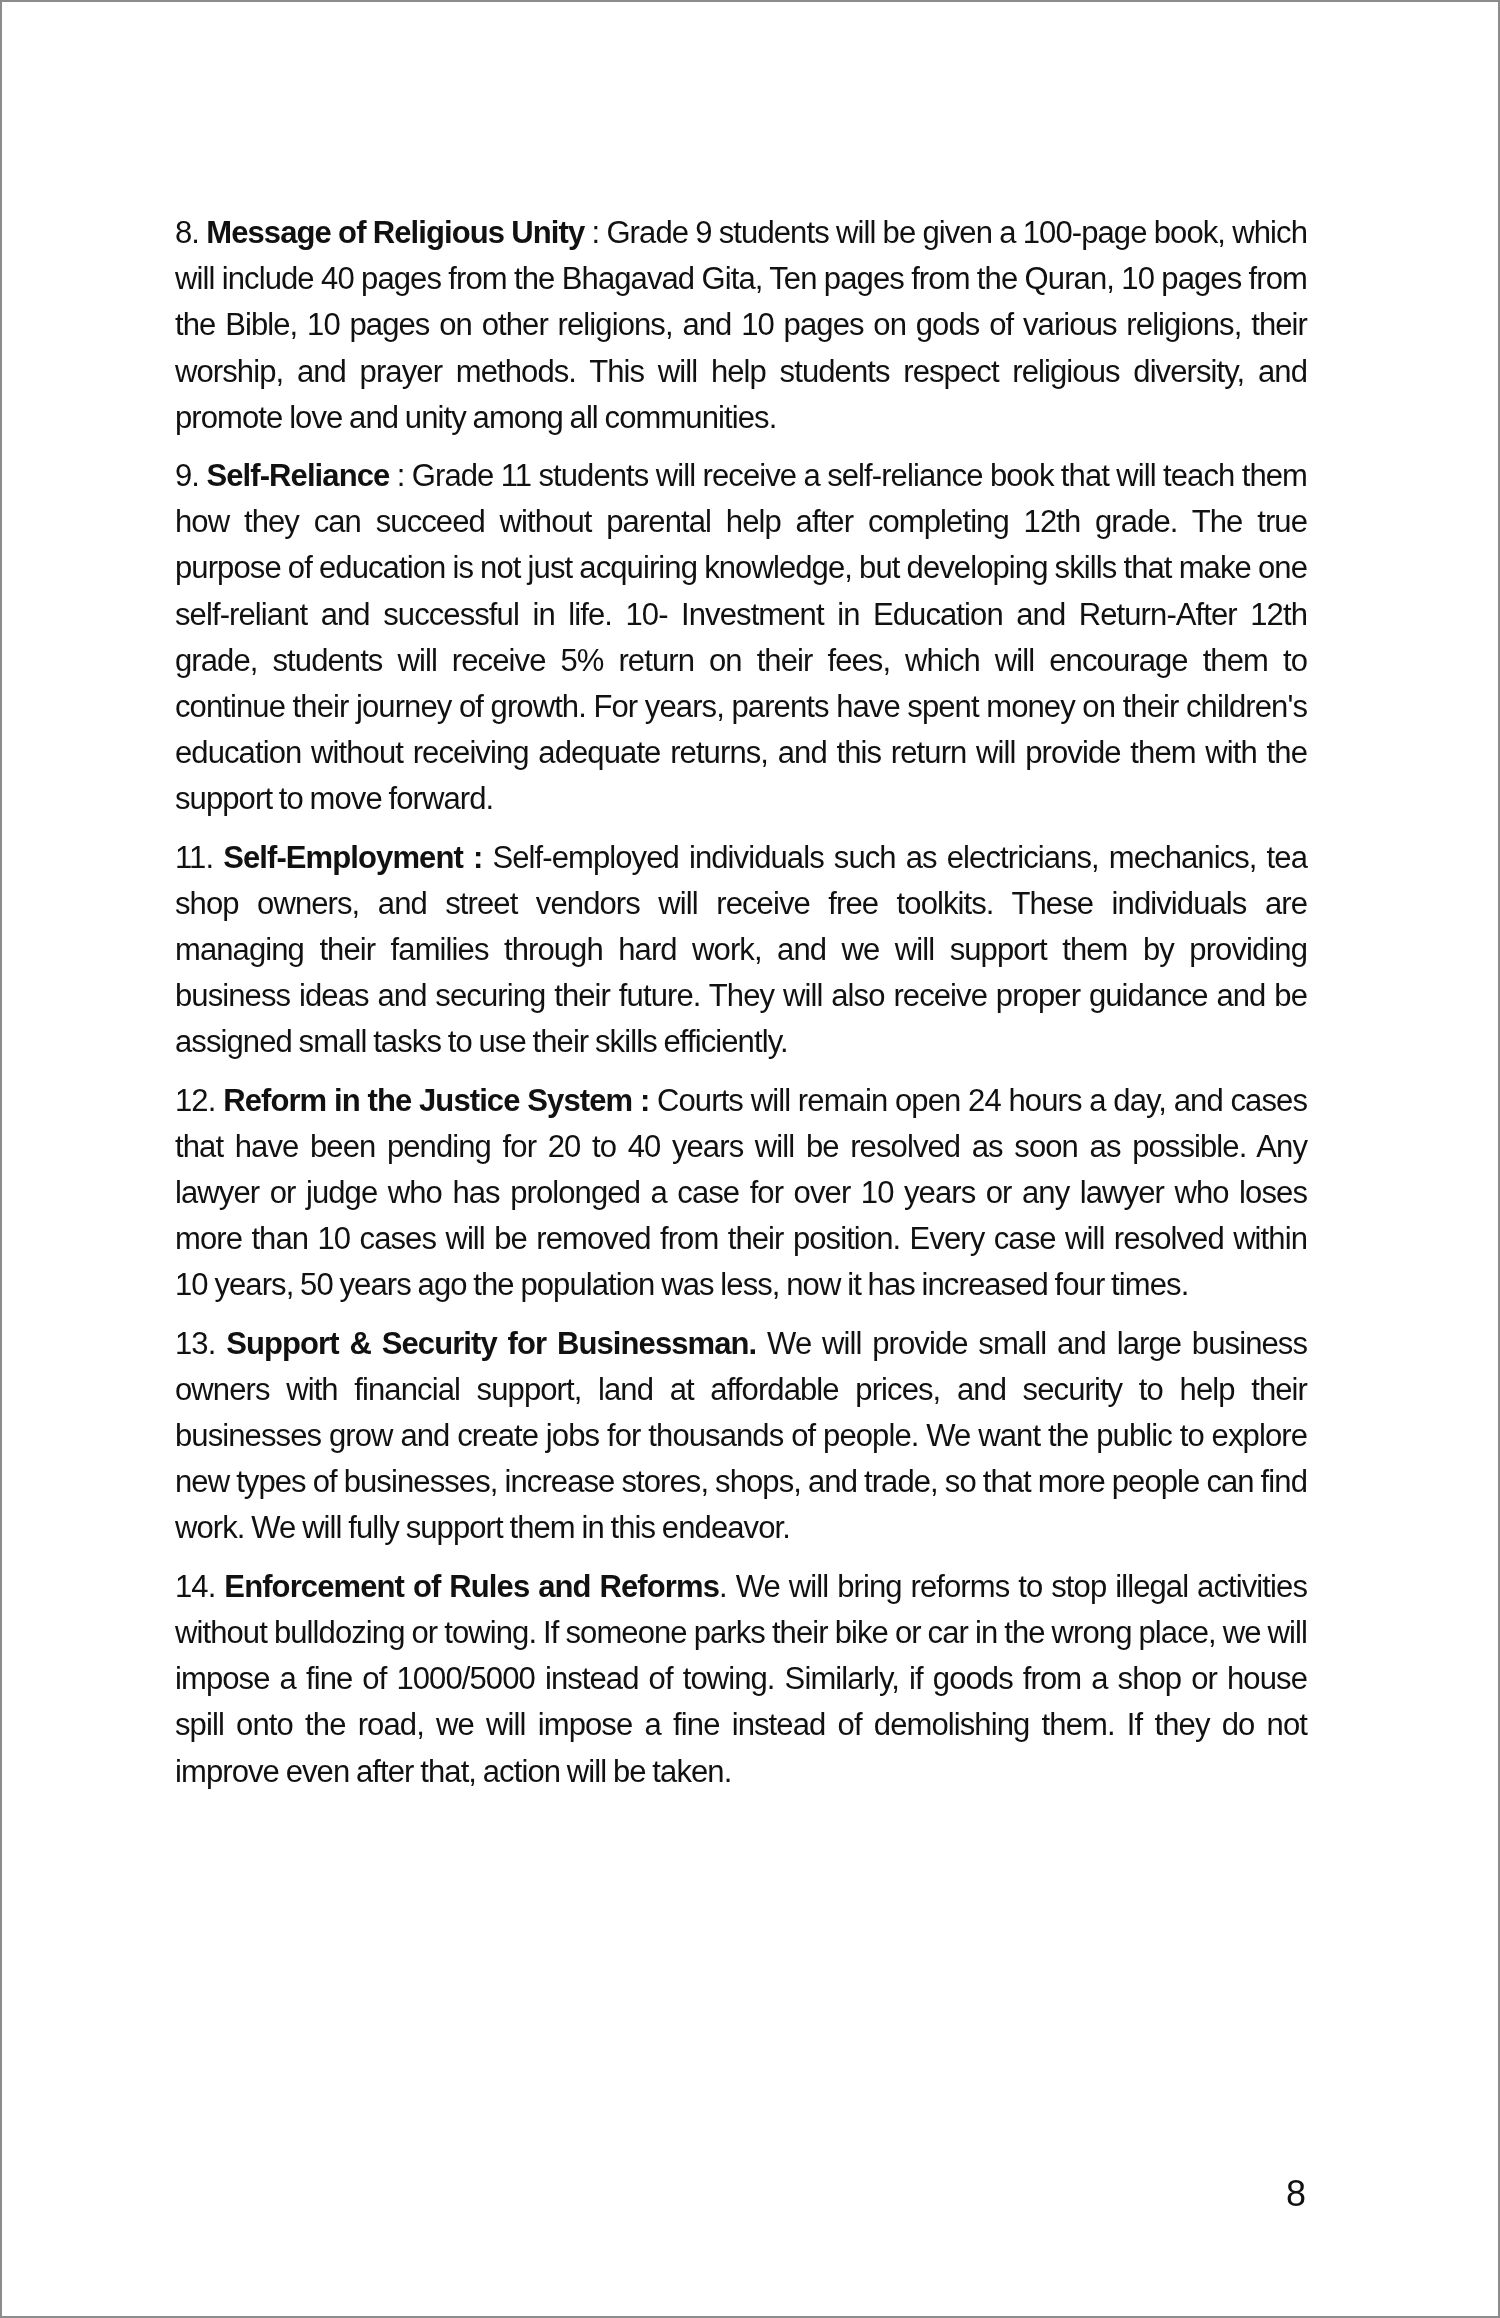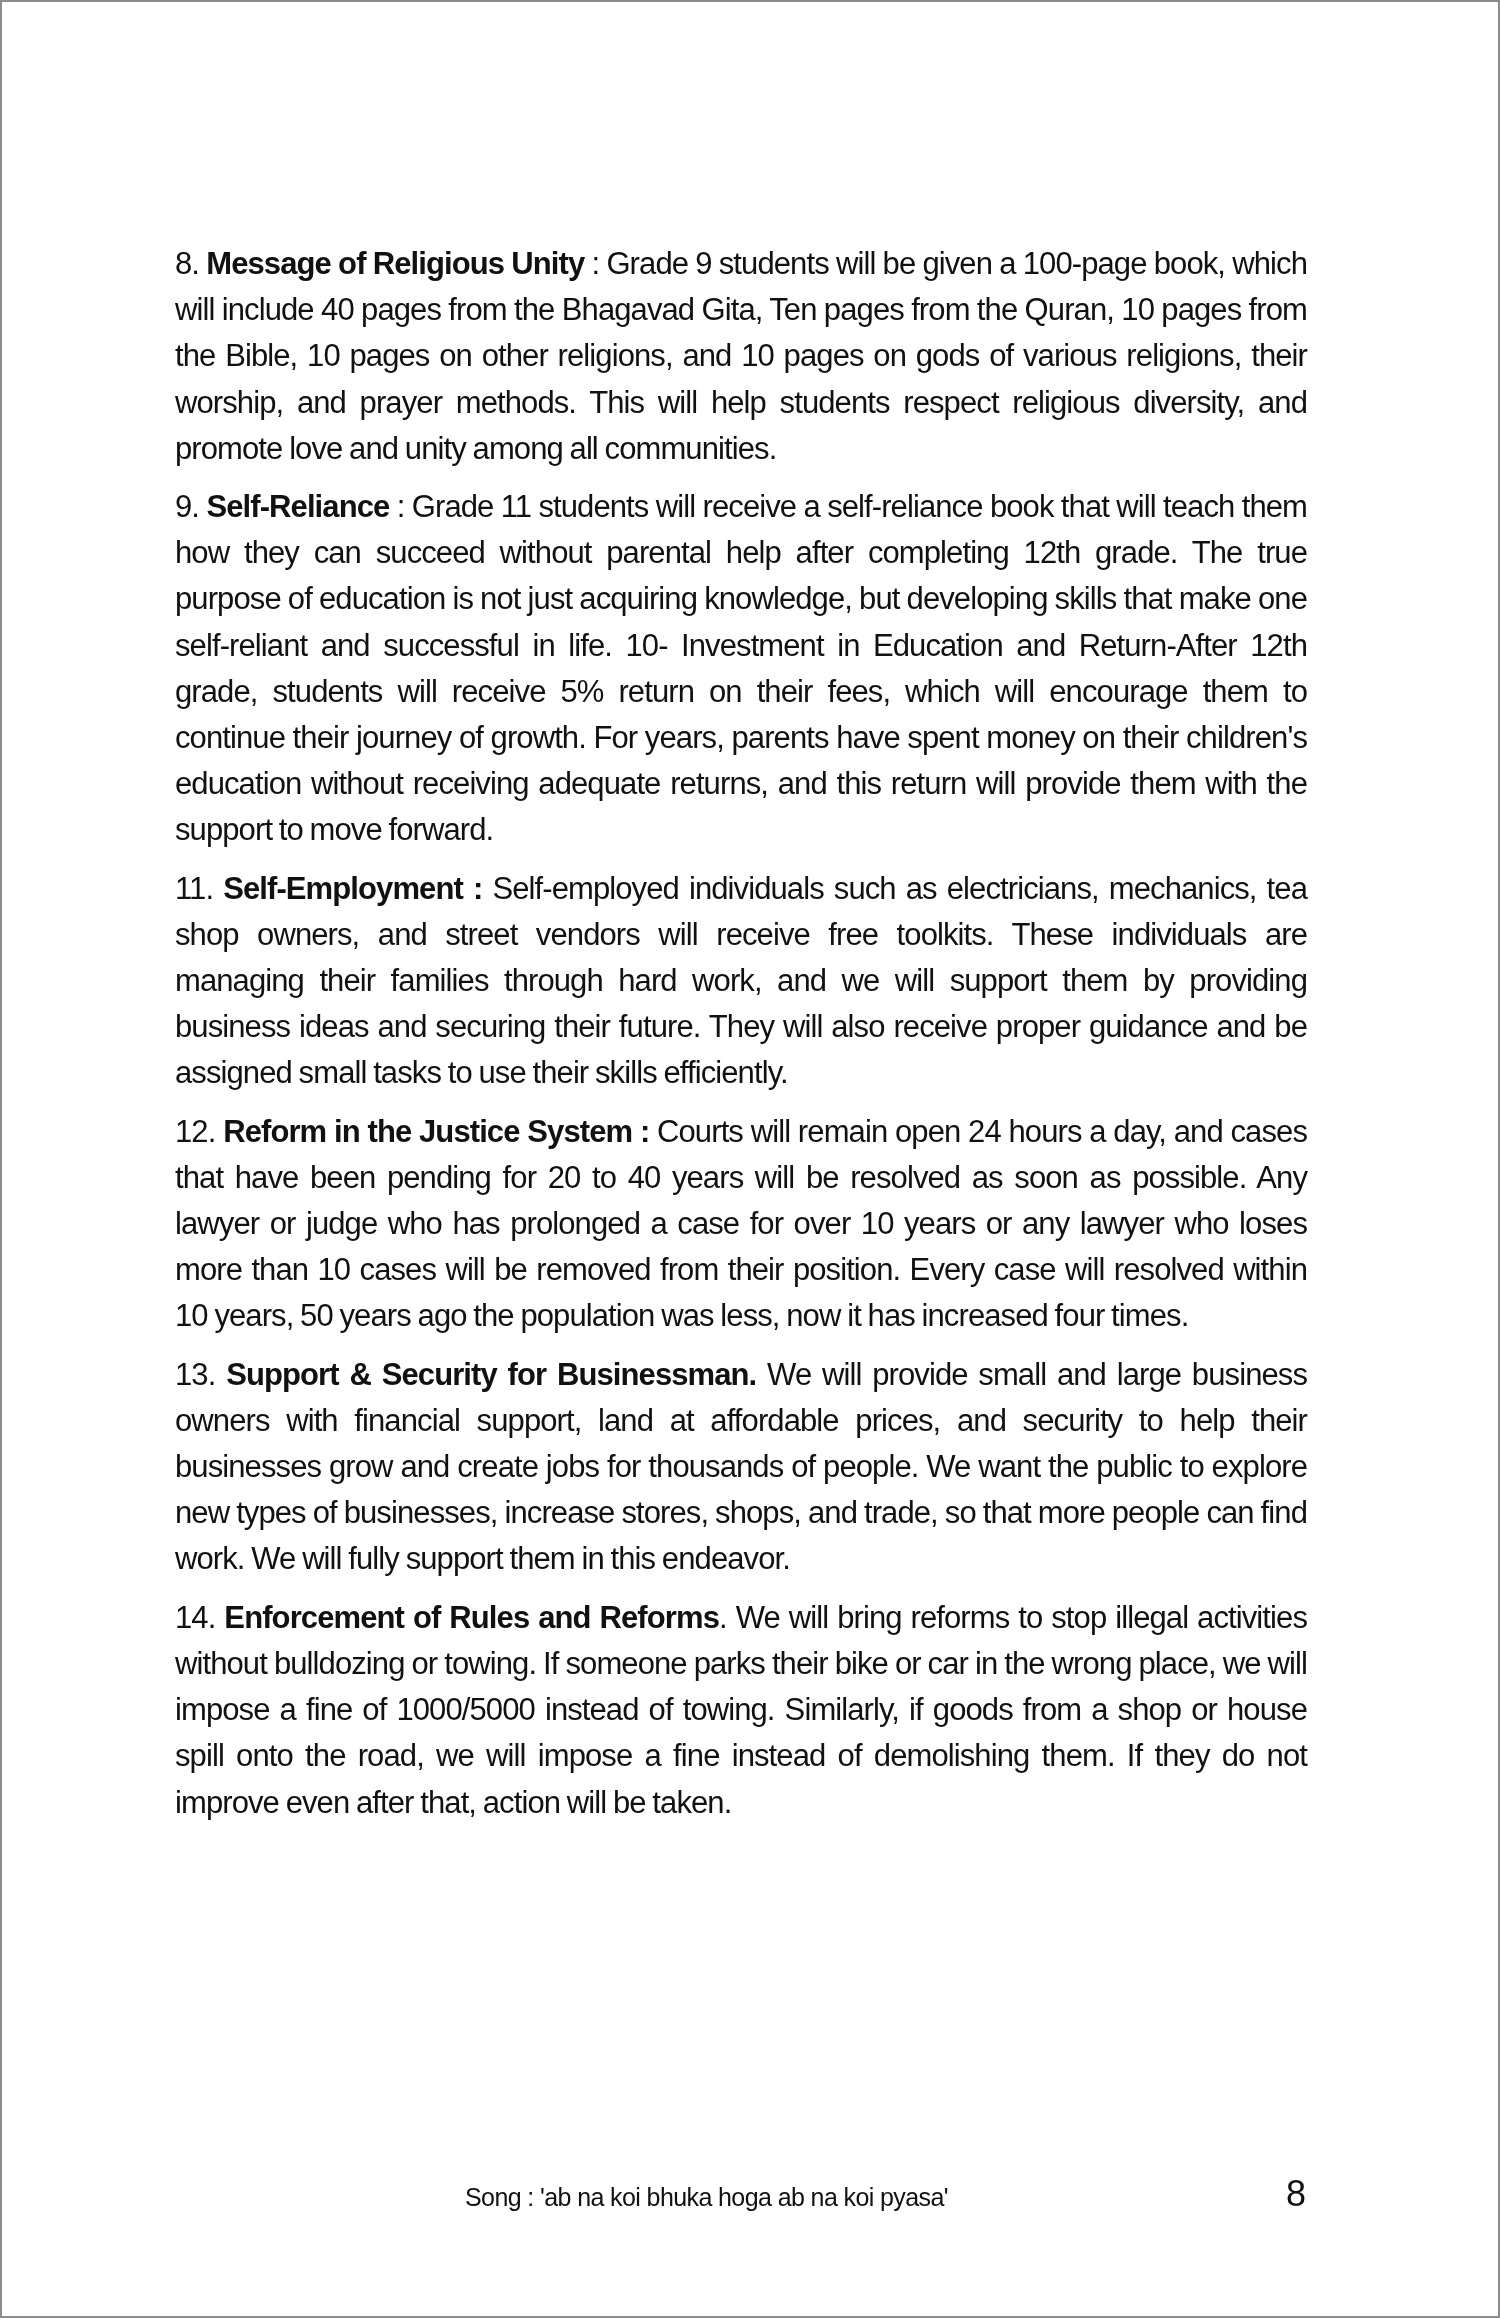--- a/index.html
+++ b/index.html
@@ -28,21 +28,20 @@
     position: absolute;
     left: 173px;
     top: 208px;
     width: 1132px;
     font-family: "Liberation Sans", sans-serif;
     font-size: 31px;
     line-height: 46.2px;
     color: #111111;
     letter-spacing: -0.9px;
     word-spacing: -1px;
-    margin-top: 31px;
   }
   .para {
     margin: 0 0 12px 0;
     text-align: justify;
     text-align-last: left;
   }
   .para b {
     font-weight: bold;
   }
   .footer-song {
@@ -76,15 +75,14 @@
     <p class="para"><span>11.</span> <b>Self-Employment :</b><span> </span><span>Self-employed individuals such as electricians, mechanics, tea shop owners, and street vendors will receive free toolkits. These individuals are managing their families through hard work, and we will support them by providing business ideas and securing their future. They will also receive proper guidance and be assigned small tasks to use their skills efficiently.</span></p>
 
     <p class="para"><span>12.</span> <b>Reform in the Justice System :</b><span>  </span><span>Courts will remain open 24 hours a day, and cases that have been pending for 20 to 40 years will be resolved as soon as possible. Any lawyer or judge who has prolonged a case for over 10 years or any lawyer who loses more than 10 cases will be removed from their position. Every case will resolved within 10 years, 50 years ago the population was less, now it has increased four times.</span></p>
 
     <p class="para"><span>13.</span> <b>Support &amp; Security for Businessman.</b><span> </span><span>We will provide small and large business owners with financial support, land at affordable prices, and security to help their businesses grow and create jobs for thousands of people. We want the public to explore new types of businesses, increase stores, shops, and trade, so that more people can find work. We will fully support them in this endeavor.</span></p>
 
     <p class="para"><span>14.</span> <b>Enforcement of Rules and Reforms</b><span>. </span><span>We will bring reforms to stop illegal activities without bulldozing or towing. If someone parks their bike or car in the wrong place, we will impose a fine of 1000/5000 instead of towing. Similarly, if goods from a shop or house spill onto the road, we will impose a fine instead of demolishing them. If they do not improve even after that, action will be taken.</span></p>
 
   </div>
 
-  <div class="footer-song">Song : 'ab na koi bhuka hoga ab na koi pyasa'</div>
   <div class="footer-page">8</div>
 </div>
 
 </body></html>

